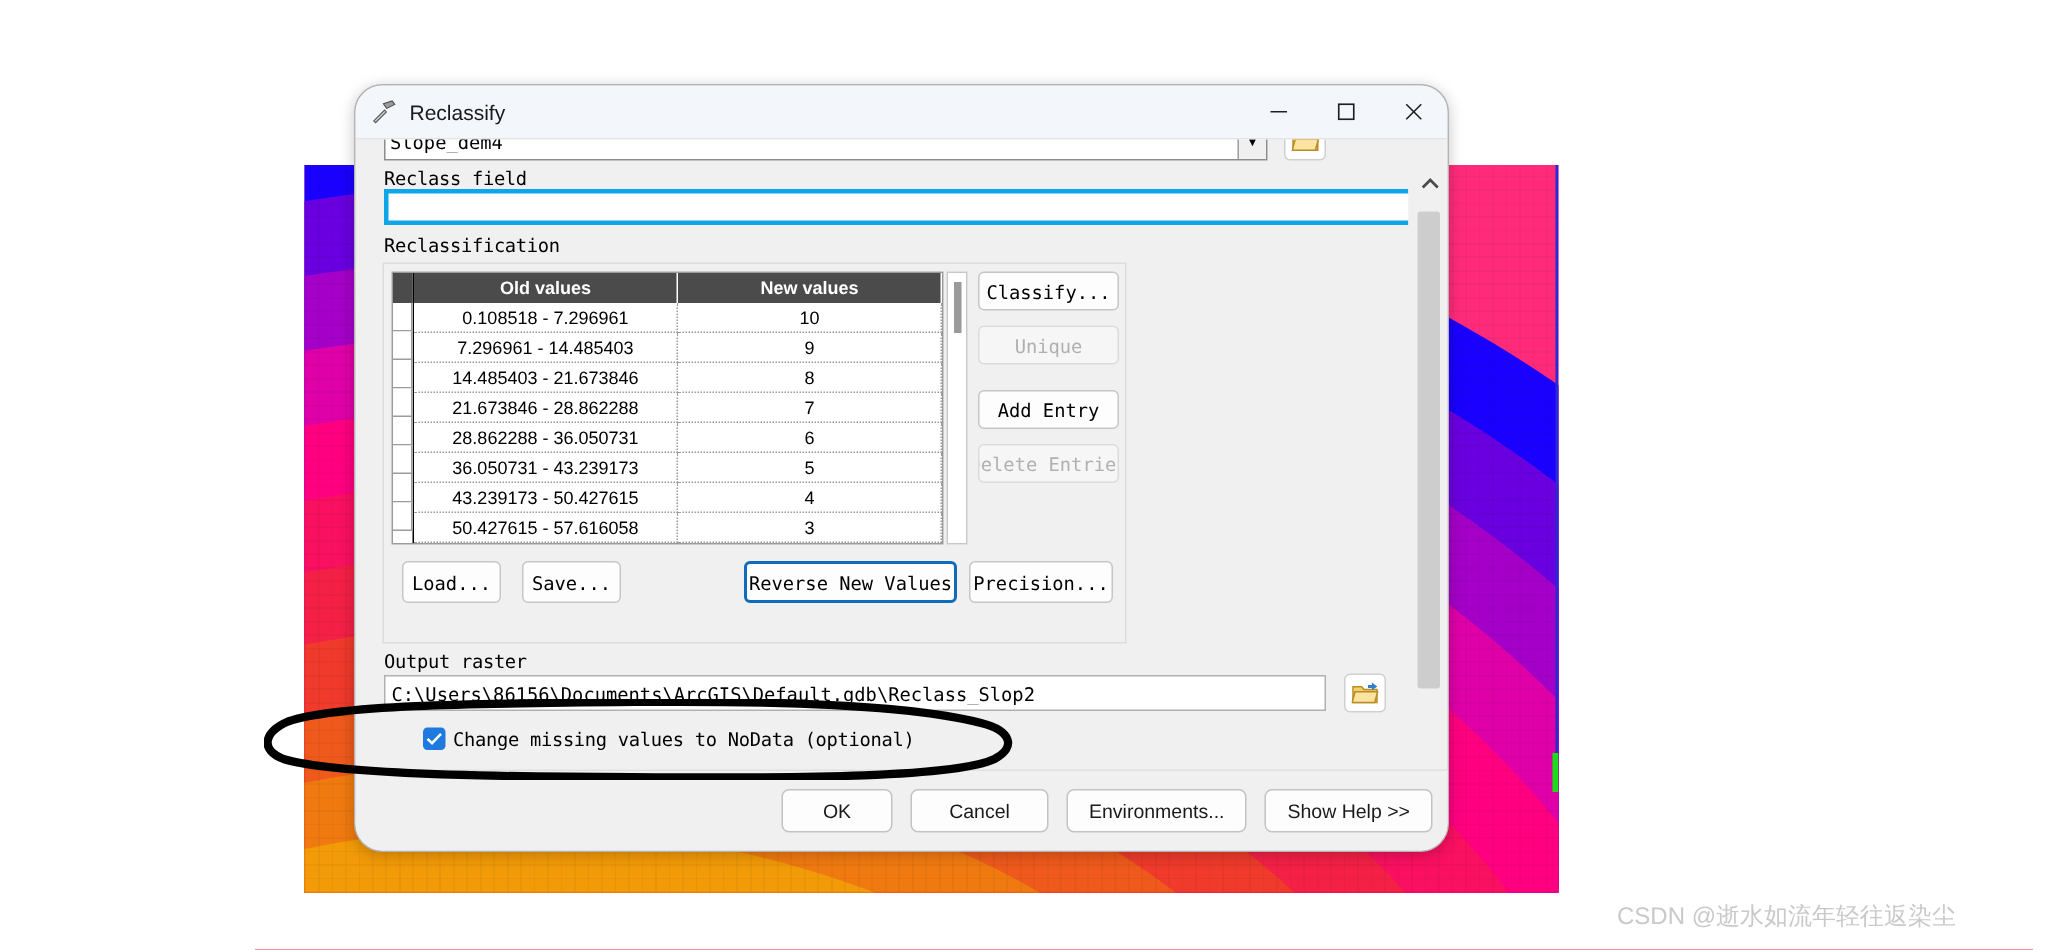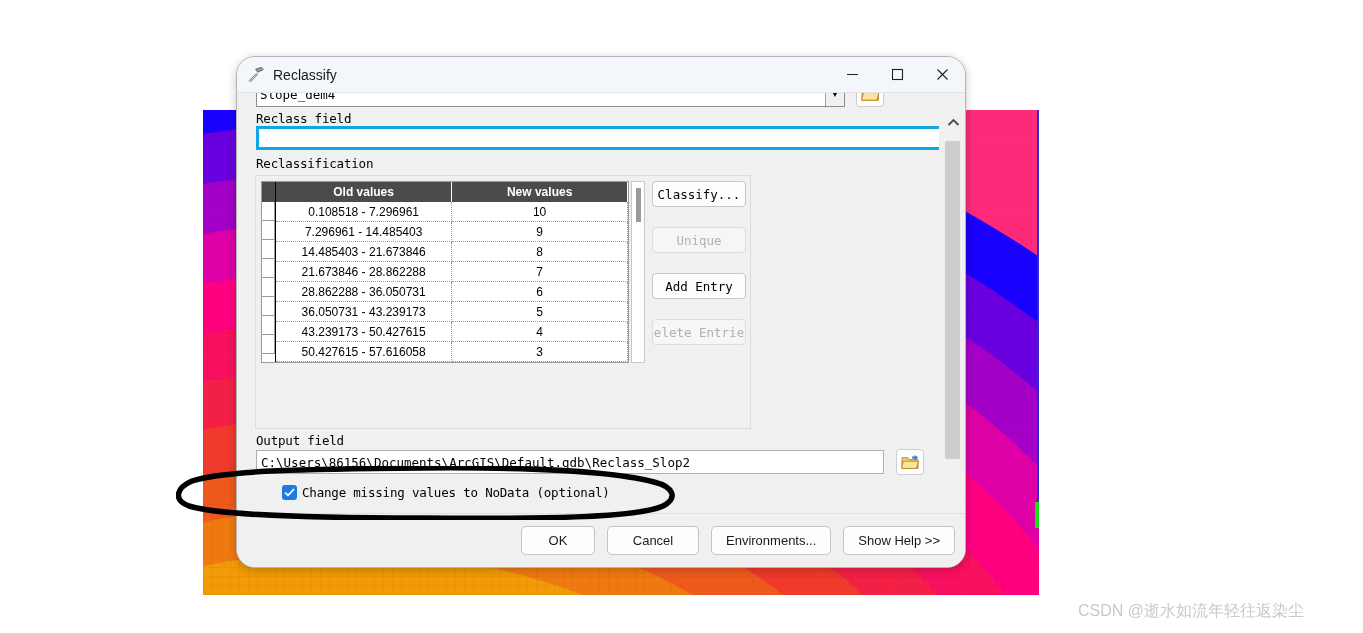--- a/index.html
+++ b/index.html
@@ -224,21 +224,21 @@
   .sidebtns {
     position:absolute; left:396px; top:5px;
     width:94px;
   }
   .sidebtn {
     width:94px; height:26px;
     background:#fdfdfd; border:1px solid #c6c6c6; border-radius:4px;
     font-family:"DejaVu Sans Mono", monospace;
     font-size:12.5px; color:#000;
     display:flex; align-items:center; justify-content:center;
-    margin-bottom:20px;
+    margin-bottom:10px;
     white-space:nowrap; overflow:hidden;
   }
   .sidebtn.disabled { color:#b0b0b0; background:#f6f6f6; border-color:#dcdcdc; }
   .sidebtn.spaced { margin-top:17px; }
 
   .bottombtns {
     position:absolute; left:12px; top:198px;
     width:474px; height:30px;
   }
   .bb {
@@ -456,23 +456,29 @@
           <div class="thumb2"></div>
         </div>
 
         <div class="sidebtns">
           <div class="sidebtn">Classify...</div>
           <div class="sidebtn disabled">Unique</div>
           <div class="sidebtn spaced">Add Entry</div>
           <div class="sidebtn disabled">Delete Entries</div>
         </div>
 
+        <div class="bottombtns">
+          <div class="bb bb-load">Load...</div>
+          <div class="bb bb-save">Save...</div>
+          <div class="bb bb-rev">Reverse New Values</div>
+          <div class="bb bb-prec">Precision...</div>
+        </div>
       </div>
 
-      <div class="lab lbl-output">Output field</div>
+      <div class="lab lbl-output">Output raster</div>
 
       <div class="outrow">
         <input value="C:\Users\86156\Documents\ArcGIS\Default.gdb\Reclass_Slop2" style="">
         <span class="folderbtn2">
           <svg width="19" height="17" viewBox="0 0 19 17">
             <path d="M1 3.8 h5.8 l1.4 1.8 h8.8 v8.8 h-16 z" fill="#f5cf72" stroke="#b98d22" stroke-width="1"></path>
             <path d="M2.4 7.2 h15 l-2 7.2 h-15 z" fill="#fbe3a2" stroke="#b98d22" stroke-width="1"></path>
             <path d="M13.6 1 l3.6 2.6 l-3.6 2.6 v-1.6 h-2.6 v-2 h2.6 z" fill="#2f7fd0"></path>
           </svg>
         </span>

